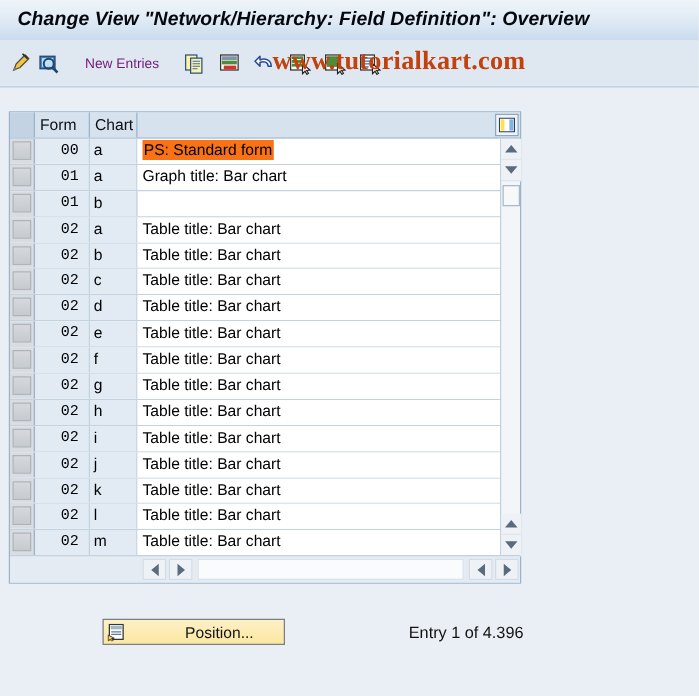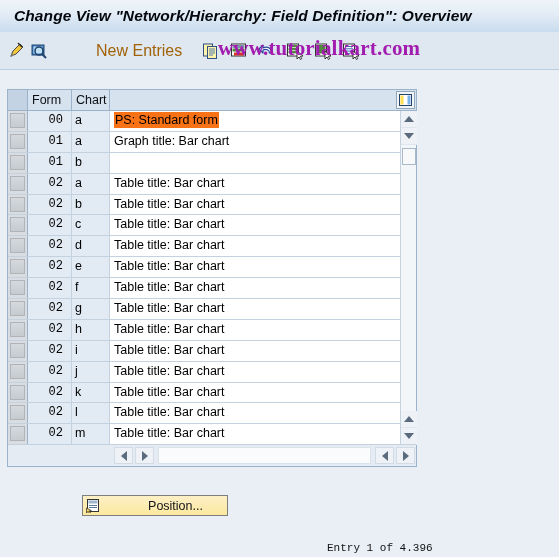--- a/index.html
+++ b/index.html
@@ -57,35 +57,34 @@
     display: flex;
     align-items: center;
     justify-content: center;
     height: 26px;
     flex: 0 0 auto;
   }
   .tb-icon { width: 22px; }
   .tb-gap-sm { width: 6px; }
   .tb-gap-md { width: 14px; }
   .tb-label {
-    font-size: 16px;
-    color: #a16207;
+    font-size: 11px;
+    color: #701a75;
     white-space: nowrap;
     padding: 0 4px;
-    margin-left: 28px;
   }
 
   .watermark {
     position: absolute;
     left: 218px;
     top: 36px;
     font-family: "Liberation Serif", serif;
     font-size: 21px;
     font-weight: bold;
-    color: #a21caf;
+    color: #c2410c;
     white-space: nowrap;
     pointer-events: none;
     letter-spacing: 0.2px;
   }
 
   
   .table-frame {
     position: absolute;
     left: 7px; top: 76px;
     width: 410px; height: 378px;
@@ -307,25 +306,24 @@
   .btn-position .bp-label {
     flex: 1;
     text-align: center;
     font-size: 12.5px;
     color: #11151a;
     padding-right: 10px;
   }
   .entry-text {
     position: absolute;
     left: 327px; top: 498px;
-    font-family: Liberation Mono, monospace;
-    font-size: 11px;
+    font-family: Liberation Sans, sans-serif;
+    font-size: 13px;
     color: #111;
     white-space: nowrap;
-    margin-top: 44px;
   }
 </style>
 </head>
 <body>
 
 <div class="titlebar">
   <div class="titlebar-inner">
     <div class="title-text">Change View "Network/Hierarchy: Field Definition": Overview</div>
   </div>
 </div>

